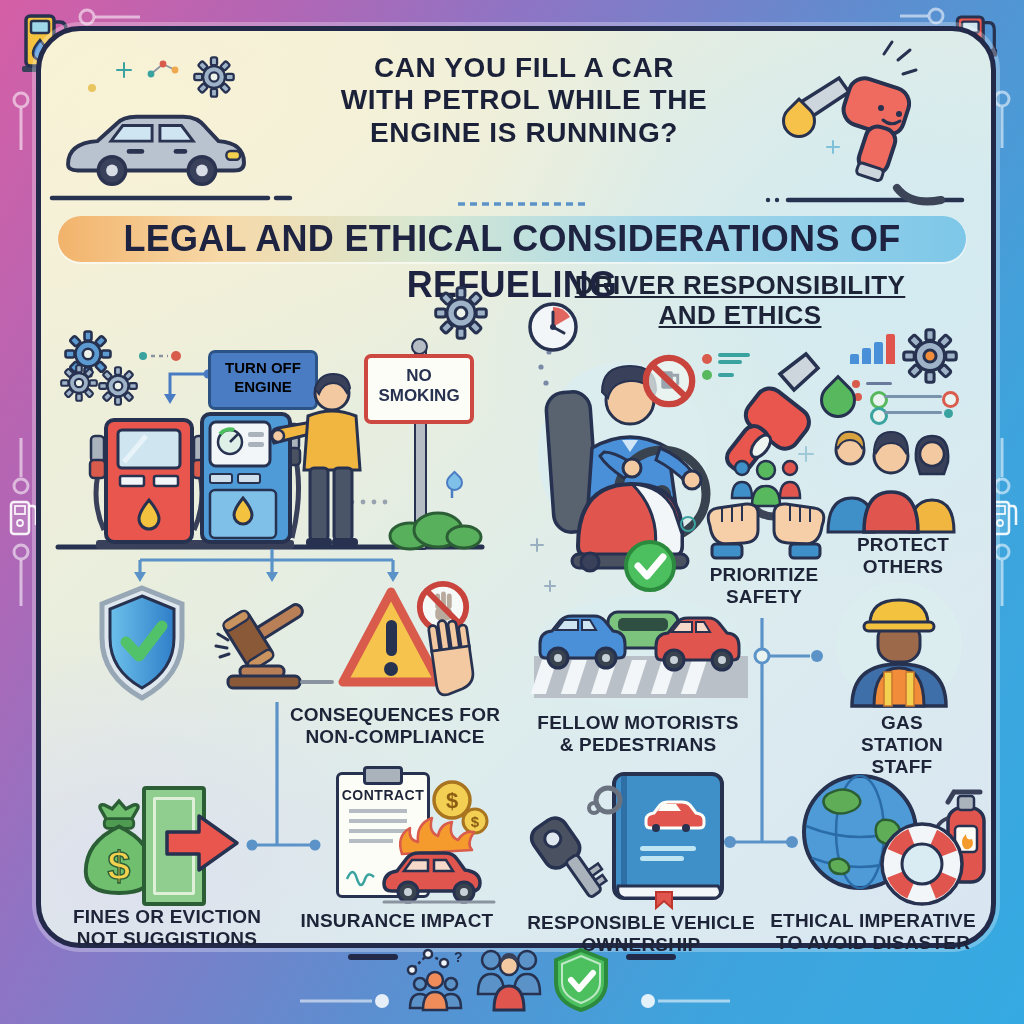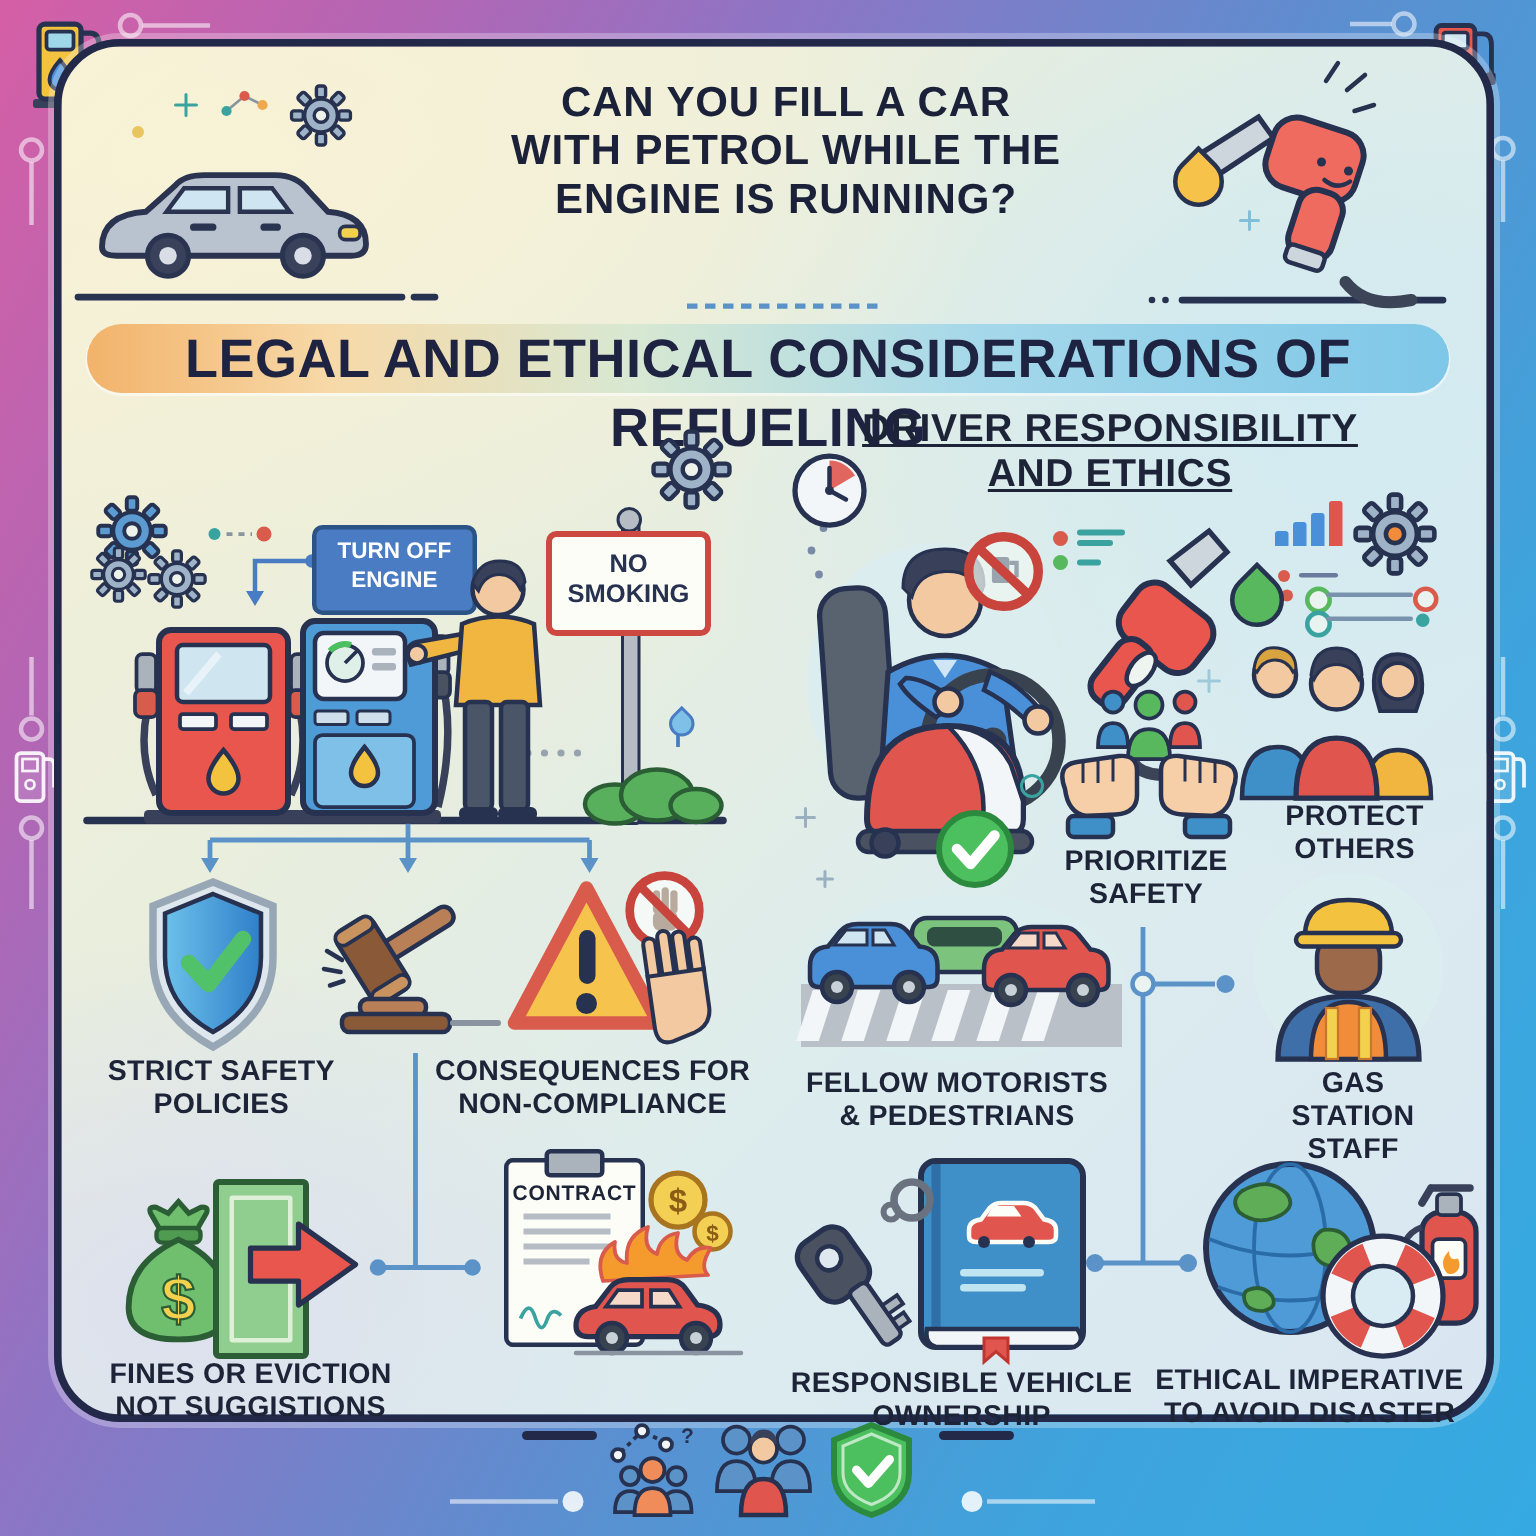--- a/index.html
+++ b/index.html
@@ -18,21 +18,21 @@
     white-space:pre-line;letter-spacing:.2px;}
   .hd{font-size:26px;letter-spacing:.4px;}
   .title{font-size:28px;line-height:1.16;letter-spacing:.6px;color:#1b2138;font-weight:800;
     text-align:center;white-space:pre-line;}
   .banner{left:58px;top:216px;width:908px;height:46px;border-radius:23px;
     background:linear-gradient(90deg,#f2b36b 0%,#f7d9a8 18%,#d8e8d2 40%,#a6d8ea 65%,#7ec7e8 100%);
     box-shadow:0 1px 0 1px rgba(255,255,255,.5);}
   .banner div{width:100%;text-align:center;font-weight:800;font-size:36px;line-height:46px;
     color:#1d2340;letter-spacing:.3px;}
   .sign{border-radius:7px;text-align:center;font-weight:800;white-space:pre-line;}
-  .sign-blue{background:#4a7cc4;border:3px solid #2c5386;color:#ffffff;font-size:15px;line-height:1.25;padding-top:6px;}
+  .sign-blue{background:#4a7cc4;border:3px solid #2c5386;color:#000000;font-size:15px;line-height:1.25;padding-top:6px;}
   .sign-white-red{background:#fdfdf8;border:4px solid #cc4840;color:#273150;font-size:17px;line-height:1.2;padding-top:8px;}
   .sign-white-blue{background:#fdfdf8;border:3px solid #4a7cc4;color:#273150;font-size:14.5px;line-height:1.2;padding-top:7px;}
   .drop{border:3px solid #273150;border-radius:0 50% 50% 50%;transform:rotate(45deg);}
   .plus::before,.plus::after{content:"";position:absolute;background:currentColor;border-radius:2px;}
   .plus::before{left:42%;top:0;width:16%;height:100%;}
   .plus::after{top:42%;left:0;height:16%;width:100%;}
   .dot{border-radius:50%;}
   .ellipsebg{background:#dcedf0;border-radius:50%;}
   .bar{position:absolute;bottom:0;width:9px;border-radius:2px 2px 0 0;}
   svg{display:block;overflow:visible;}
@@ -345,22 +345,20 @@
   <svg class="a" style="left:426px;top:618px;width:54px;height:84px;transform:rotate(-8deg)" viewBox="0 0 60 90">
     <g fill="#f2c9a0" stroke="#273150" stroke-width="3">
       <rect x="8" y="4" width="9" height="34" rx="4.5"></rect>
         <rect x="19" y="0" width="9" height="38" rx="4.5"></rect>
       <rect x="30" y="2" width="9" height="36" rx="4.5"></rect>
         <rect x="41" y="8" width="9" height="30" rx="4.5"></rect>
       <path d="M8 32 h42 v28 q0 14 -14 18 l-16 4 q-12 2 -12 -12 Z"></path>
     </g>
   </svg>
 
-  <div class="a lbl" style="left:55px;top:704px;width:185px;">STRICT SAFETY
-POLICIES</div>
   <div class="a lbl" style="left:284px;top:704px;width:222px;">CONSEQUENCES FOR
 NON-COMPLIANCE</div>
 
   <svg class="a" style="left:75px;top:792px;width:88px;height:108px" viewBox="0 0 90 100">
     <path d="M34 26 L26 12 q-2 -5 4 -4 l8 4 7 -8 7 8 8 -4 q6 -1 4 4 l-8 14 Z" fill="#6fbf6f" stroke="#2c5e36" stroke-width="3.5"></path>
     <rect x="30" y="22" width="30" height="10" rx="4" fill="#4f9b52" stroke="#2c5e36" stroke-width="3"></rect>
     <path d="M45 30 q-34 16 -34 46 q0 22 34 22 q34 0 34 -22 q0 -30 -34 -46 Z" fill="#6fbf6f" stroke="#2c5e36" stroke-width="4"></path>
     <text x="45" y="85" font-size="42" font-weight="bold" fill="#f3d04e" stroke="#2c5e36" stroke-width="1.5" text-anchor="middle" font-family="Liberation Sans, sans-serif">$</text>
   </svg>
   <div class="a" style="left:142px;top:786px;width:56px;height:112px;background:#8fce8f;border:4px solid #2c5e36;border-radius:4px">
@@ -395,20 +393,21 @@
     <path d="M58 42 h12 l7 11 H58 Z" fill="#f6d9c9" stroke="#273150" stroke-width="2.5"></path>
     <circle cx="32" cy="74" r="10" fill="#39424f" stroke="#273150" stroke-width="3"></circle>
       <circle cx="32" cy="74" r="4" fill="#c8d0d8"></circle>
     <circle cx="88" cy="74" r="10" fill="#39424f" stroke="#273150" stroke-width="3"></circle>
       <circle cx="88" cy="74" r="4" fill="#c8d0d8"></circle>
     <path d="M8 84 H118" stroke="#8a94a0" stroke-width="3" stroke-linecap="round"></path>
   </svg>
 
   <div class="a lbl" style="left:52px;top:906px;width:230px;">FINES OR EVICTION
 NOT SUGGISTIONS</div>
+  <div class="a lbl" style="left:288px;top:910px;width:218px;">INSURANCE IMPACT</div>
 
   <div class="a lbl hd" style="left:556px;top:270px;width:368px;text-decoration:underline;">DRIVER RESPONSIBILITY
 AND ETHICS</div>
   <svg class="a" style="left:526px;top:300px;width:54px;height:54px" viewBox="0 0 54 54">
     <circle cx="27" cy="27" r="23" fill="#f3f6f8" stroke="#273150" stroke-width="3.5"></circle>
     <path d="M27 27 L27 7 A20 20 0 0 1 44 17 Z" fill="#e0564f" opacity=".9"></path>
     <path d="M27 27 L27 12" stroke="#273150" stroke-width="3" stroke-linecap="round"></path>
     <path d="M27 27 L38 33" stroke="#273150" stroke-width="3" stroke-linecap="round"></path>
     <circle cx="27" cy="27" r="3" fill="#273150"></circle>
   </svg>

